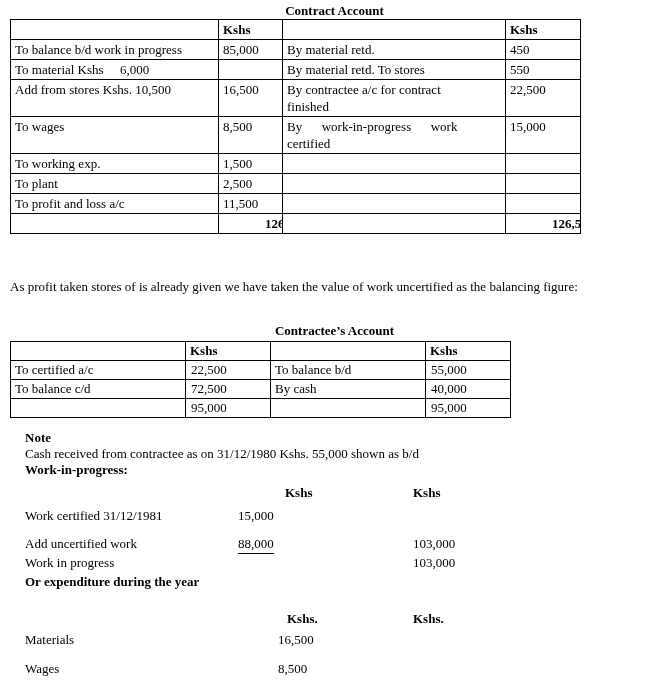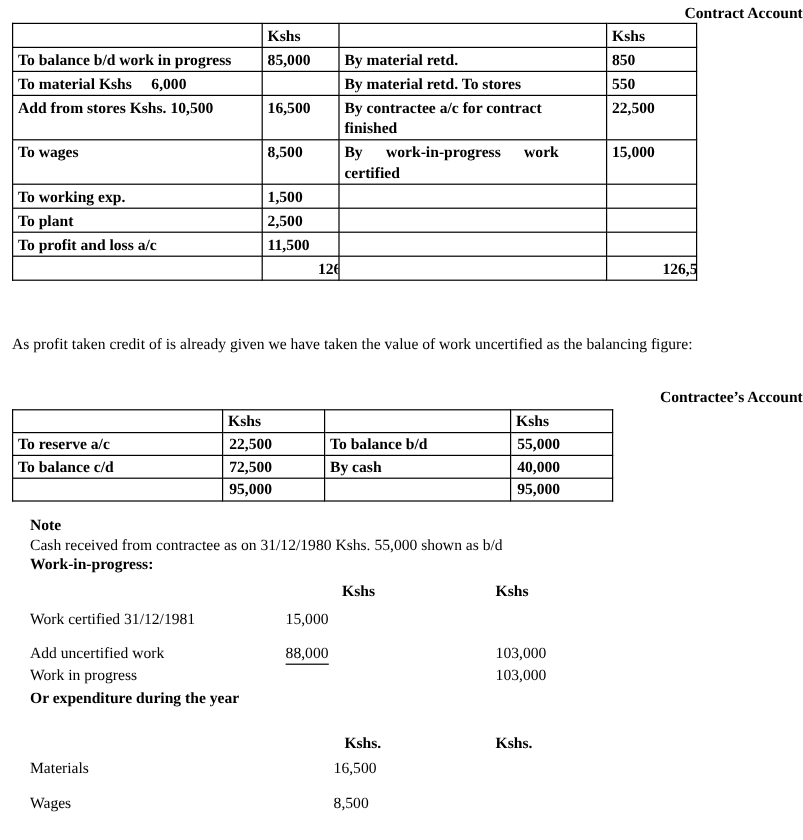--- a/index.html
+++ b/index.html
@@ -5,31 +5,30 @@
   * { box-sizing: border-box; }
   html, body { margin: 0; padding: 0; }
   body {
     width: 669px; height: 700px;
     background: #ffffff; color: #000000;
     font-family: "Liberation Serif", serif;
     font-size: 13px;
   }
   .page { position: relative; width: 669px; height: 700px; overflow: hidden; padding-top: 3px; background:#fff; }
 
-  .acct-title { width: 669px; text-align: right; font-weight: bold; line-height: 15px; }
+  .acct-title { width: 669px; text-align: center; font-weight: bold; line-height: 15px; }
 
   table { border-collapse: collapse; table-layout: fixed; }
   td {
     border: 1px solid #000;
     padding: 1px 4px;
     vertical-align: top;
     white-space: pre-wrap;
     line-height: 17px;
     overflow: hidden;
-    font-weight: bold;
   }
   .t1 { margin-left: 10px; width: 570px; margin-top: 1px; }
   .t1 .amt { padding-right: 5px; }
   .t1 tr.total td { font-weight: bold; padding-left: 46px; }
   .t1 td.hdr, .t2 td.hdr { font-weight: bold; }
 
   .t2 { margin-left: 10px; width: 500px; margin-top: 3px; }
   .t2 td { line-height: 16px; }
   .t2 .amt { padding-left: 5px; }
 
@@ -73,21 +72,21 @@
         <tr>
       <td></td>
       <td class="hdr">Kshs</td>
       <td></td>
       <td class="hdr">Kshs</td>
     </tr>
     <tr>
       <td>To balance b/d work in progress</td>
       <td class="amt">85,000</td>
       <td>By material retd.</td>
-      <td class="amt">850</td>
+      <td class="amt">450</td>
     </tr>
     <tr>
       <td>To material Kshs     6,000</td>
       <td class="amt"></td>
       <td>By material retd. To stores</td>
       <td class="amt">550</td>
     </tr>
     <tr>
       <td>Add from stores Kshs. 10,500</td>
       <td class="amt">16,500</td>
@@ -122,40 +121,40 @@
     </tr>
     <tr class="total">
       <td></td>
       <td class="amt">126,500</td>
       <td></td>
       <td class="amt">126,500</td>
     </tr>
   </tbody>
     </table>
 
-  <div class="para">As profit taken credit of is already given we have taken the value of work uncertified as the balancing figure:</div>
+  <div class="para">As profit taken stores of is already given we have taken the value of work uncertified as the balancing figure:</div>
 
   <div class="acct-title acct-title2">Contractee’s Account</div>
 
   <table class="t2">
     <colgroup>
         <col style="width:175px">
         <col style="width:85px">
         <col style="width:155px">
         <col style="width:85px">
       </colgroup>
     <tbody>
         <tr>
       <td></td>
       <td class="hdr">Kshs</td>
       <td></td>
       <td class="hdr">Kshs</td>
     </tr>
     <tr>
-      <td>To reserve a/c</td>
+      <td>To certified a/c</td>
       <td class="amt">22,500</td>
       <td>To balance b/d</td>
       <td class="amt">55,000</td>
     </tr>
     <tr>
       <td>To balance c/d</td>
       <td class="amt">72,500</td>
       <td>By cash</td>
       <td class="amt">40,000</td>
     </tr>

